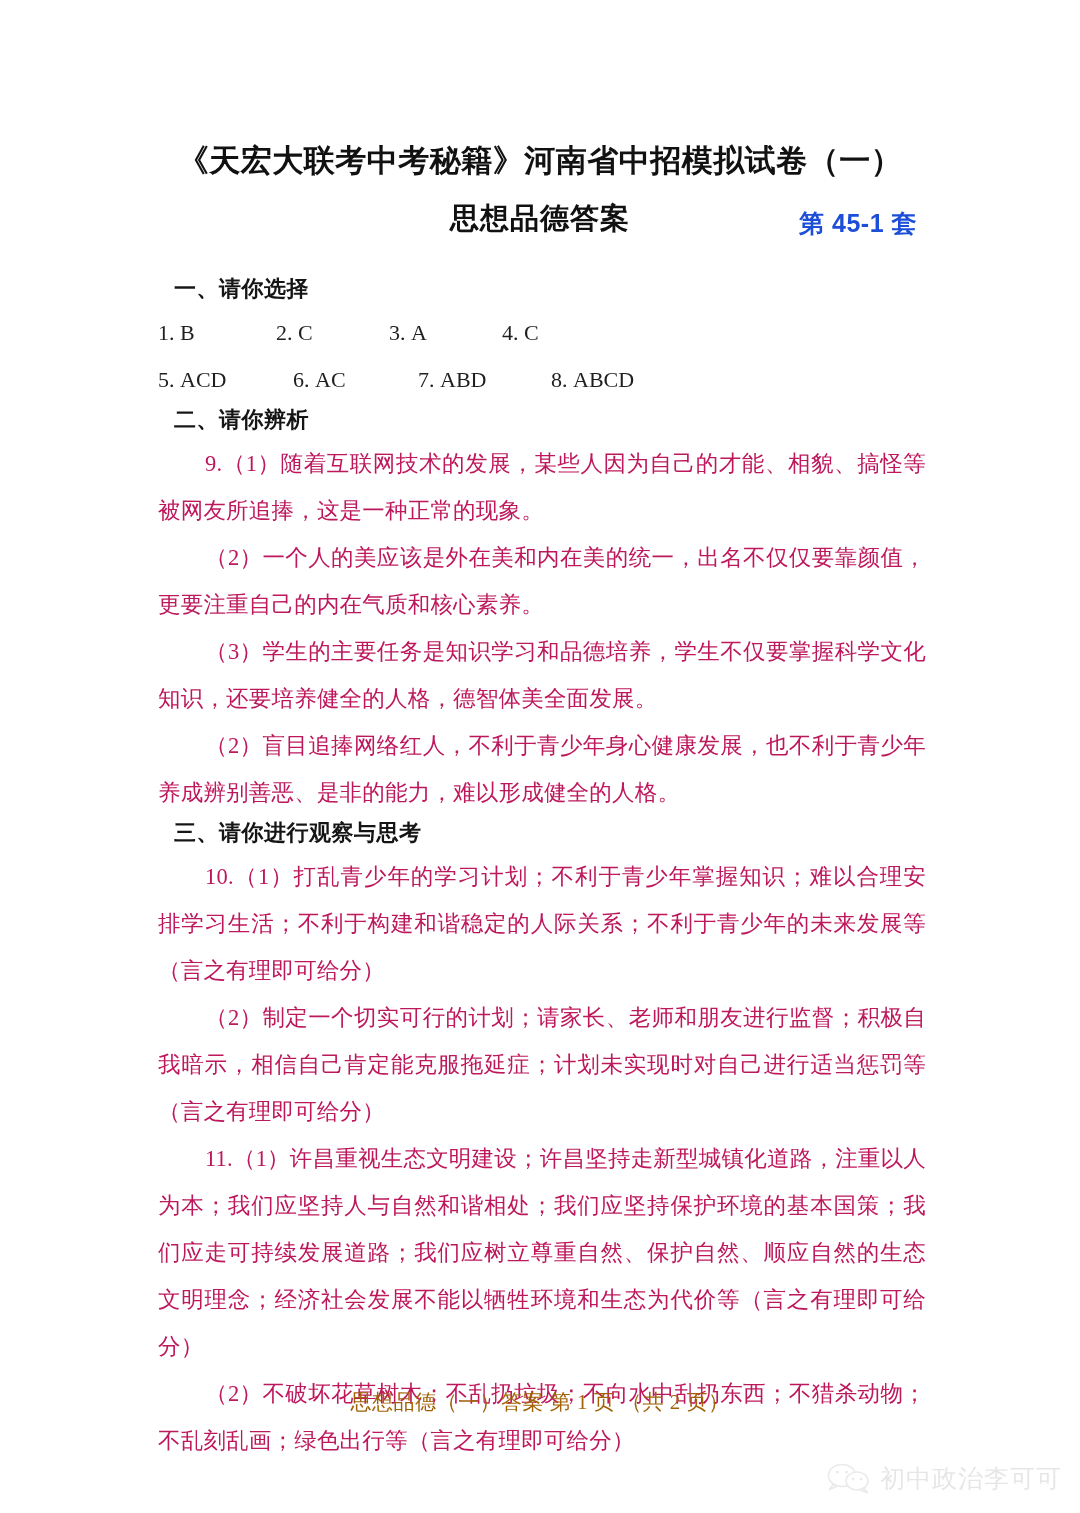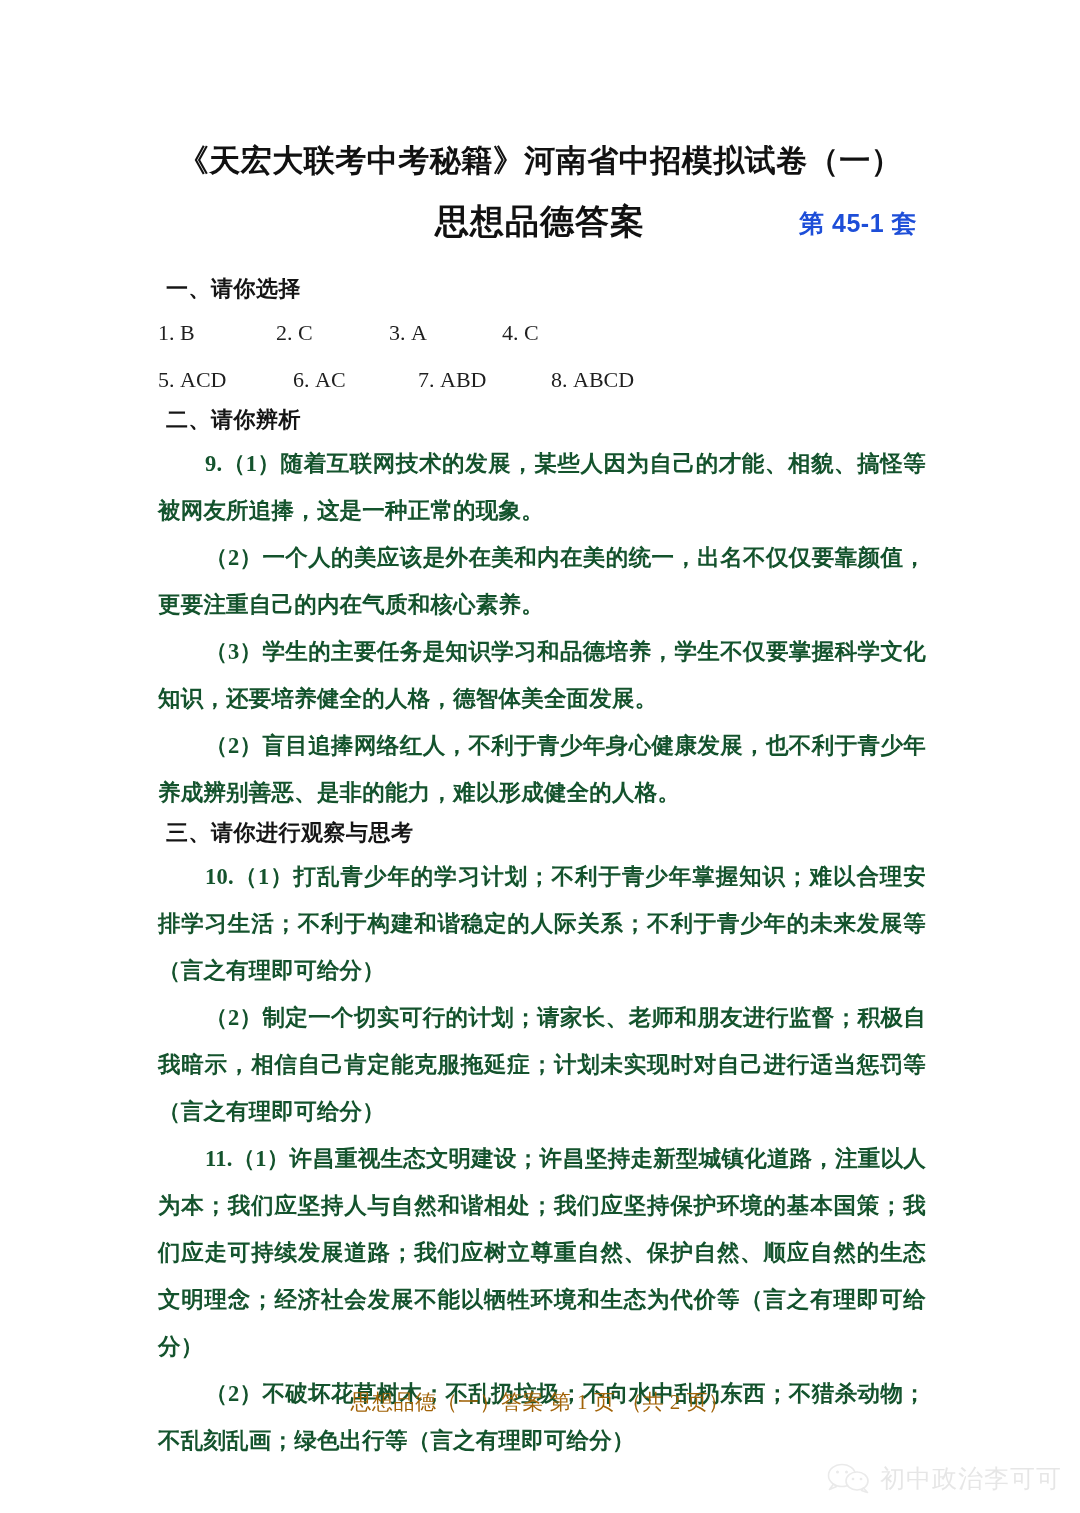--- a/index.html
+++ b/index.html
@@ -41,21 +41,21 @@
   }
   .subtitle-row {
     position: relative;
     margin-top: 20px;
     height: 42px;
   }
   .doc-subtitle {
     text-align: center;
     font-family: "Liberation Sans", "DejaVu Sans", sans-serif;
     font-weight: bold;
-    font-size: 34px;
+    font-size: 29px;
     letter-spacing: 1px;
     color: #111111;
     line-height: 1.2;
   }
   .set-label {
     position: absolute;
     right: 163px;
     top: 6px;
     font-family: "Liberation Sans", "DejaVu Sans", sans-serif;
     font-weight: bold;
@@ -71,21 +71,21 @@
     top: 272px;
     width: 768px;
   }
 
   .section-heading {
     font-family: "Liberation Sans", "DejaVu Sans", sans-serif;
     font-weight: bold;
     font-size: 22px;
     letter-spacing: 0.5px;
     color: #151515;
-    margin: 0 0 4px 8px;
+    margin: 0 0 4px 16px;
     line-height: 1.5;
   }
 
   .answer-row {
     font-family: "Liberation Serif", "DejaVu Serif", serif;
     font-size: 22px;
     line-height: 47px;
     color: #1f1f1f;
     white-space: nowrap;
   }
@@ -96,28 +96,27 @@
   .answer-row .ans.w2 { width: 113px; }
   .answer-row .ans.w3 { width: 113px; }
   .answer-row.row2 .ans.w1 { width: 135px; }
   .answer-row.row2 .ans.w2 { width: 125px; }
   .answer-row.row2 .ans.w3 { width: 133px; }
 
   .para {
     font-family: "Liberation Serif", "DejaVu Serif", serif;
     font-size: 22.5px;
     line-height: 47px;
-    color: #14532d;
+    color: #be185d;
     text-align: justify;
     text-align-last: left;
     text-indent: 47px;
     margin: 0;
     letter-spacing: 0.2px;
     word-break: break-all;
-    font-weight: bold;
   }
 
   
   .footer {
     position: absolute;
     left: 0;
     top: 1388px;
     width: 1080px;
     text-align: center;
     font-family: "Liberation Serif", "DejaVu Serif", serif;

